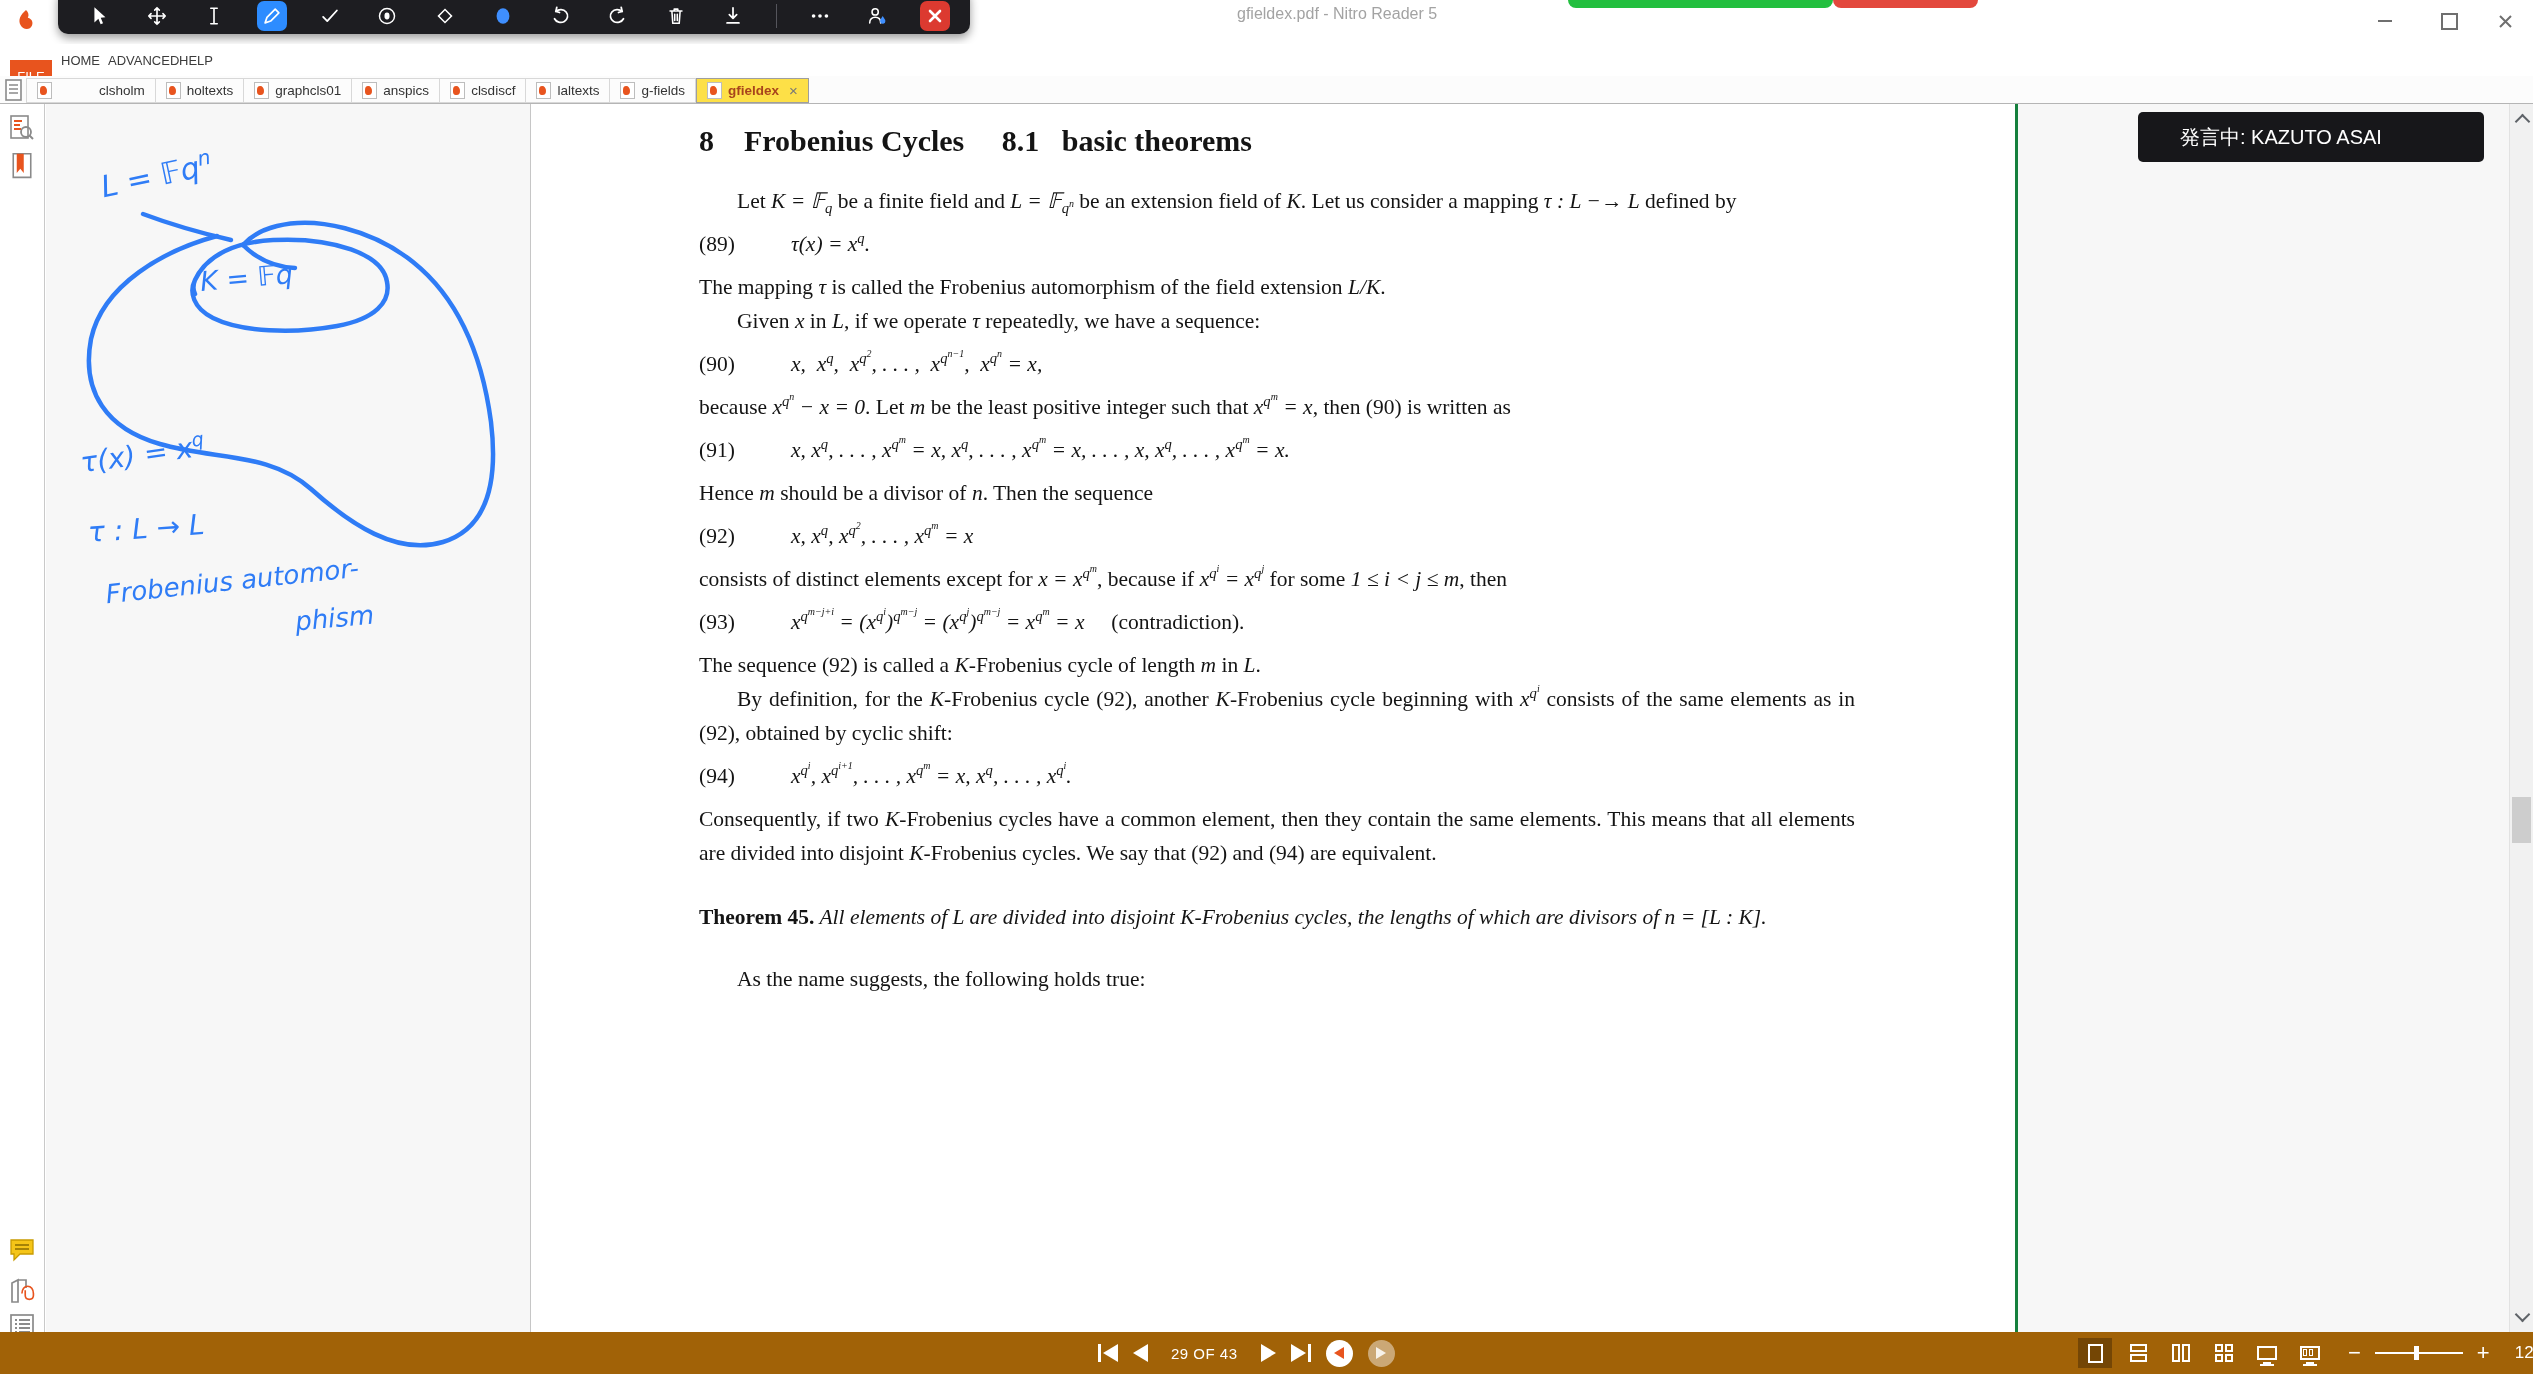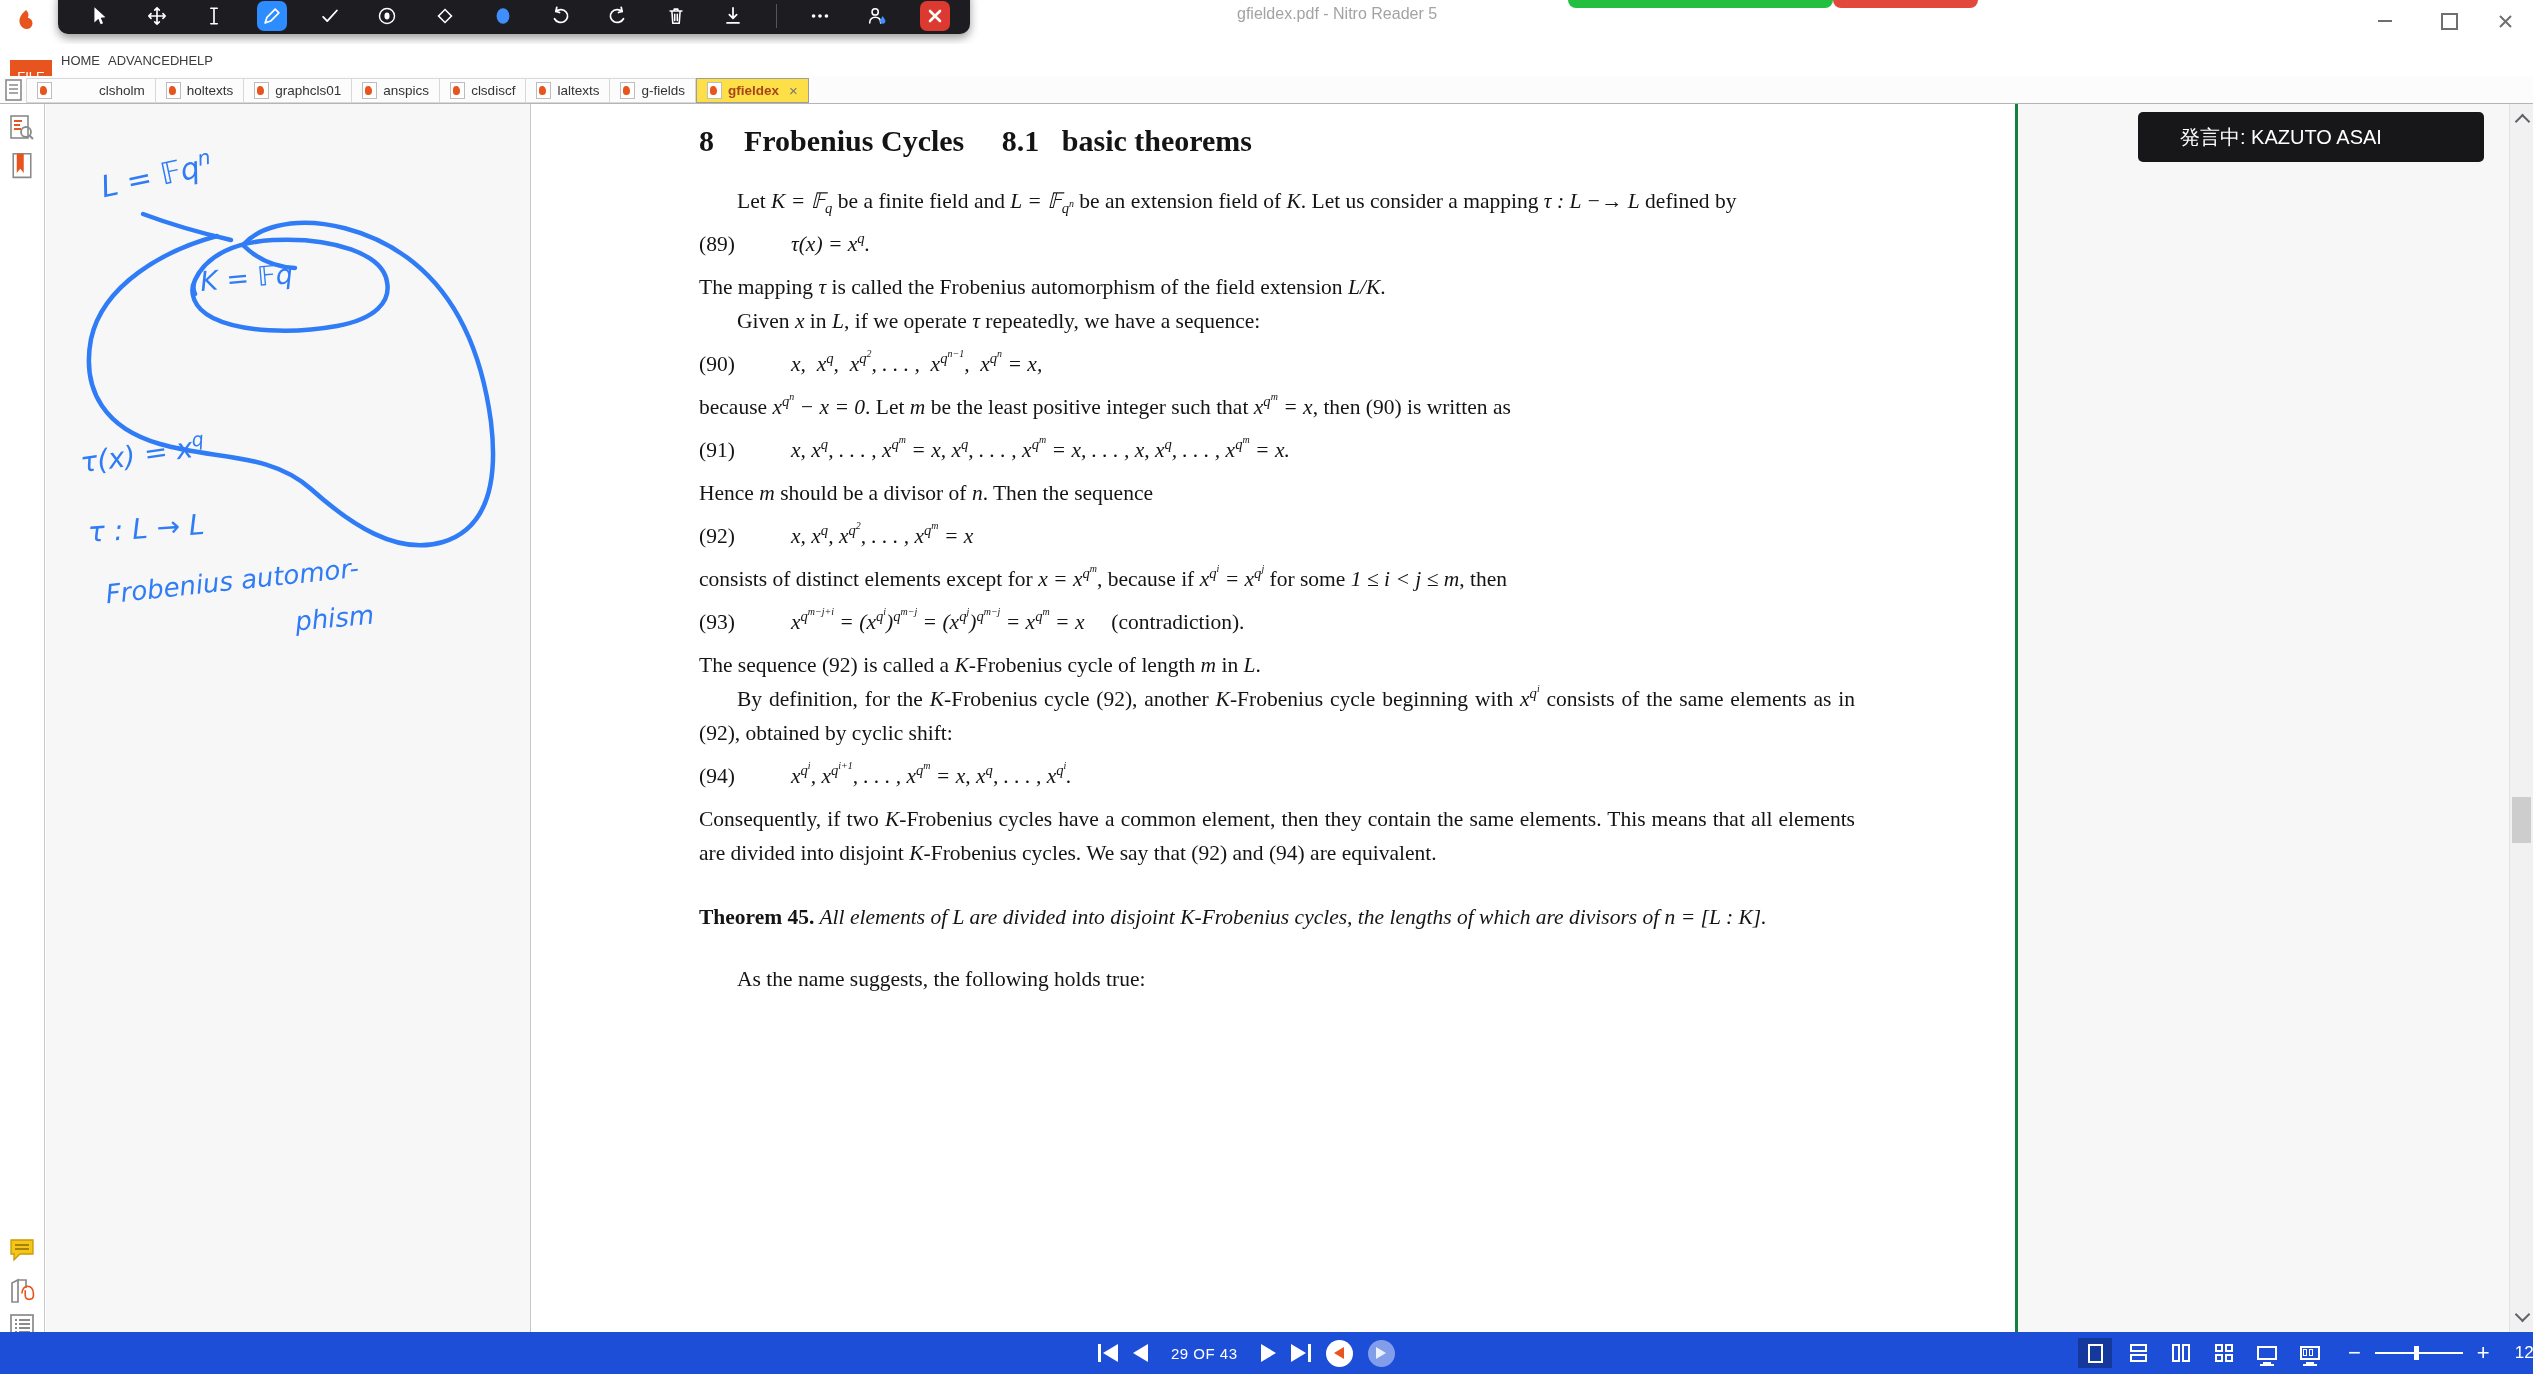--- a/index.html
+++ b/index.html
@@ -89,21 +89,21 @@
 
   
   .scroll{position:absolute;right:0;top:104px;width:24px;height:1228px;background:#f1f1f1;
           border-left:1px solid #e2e2e2;box-sizing:border-box;}
   .chev{position:absolute;left:7px;width:9px;height:9px;border-left:2px solid #5f6368;border-top:2px solid #5f6368;}
   .chev-up{top:12px;transform:rotate(45deg);}
   .chev-dn{bottom:12px;transform:rotate(225deg);}
   .thumb{position:absolute;left:2px;top:693px;width:19px;height:46px;background:#cdcdcd;}
 
   
-  .statusbar{position:absolute;left:0;bottom:0;width:100%;height:42px;background:#1d4ed8;color:#fff;}
+  .statusbar{position:absolute;left:0;bottom:0;width:100%;height:42px;background:#a16207;color:#fff;}
   .nav{position:absolute;left:1098px;top:0;height:42px;display:flex;align-items:center;gap:15px;}
   .tri-l{width:0;height:0;border-top:9px solid transparent;border-bottom:9px solid transparent;border-right:15px solid #fff;}
   .tri-r{width:0;height:0;border-top:9px solid transparent;border-bottom:9px solid transparent;border-left:15px solid #fff;}
   .navbtn{display:flex;align-items:center;gap:2px;}
   .nav-bar{width:3px;height:18px;background:#fff;}
   .page-label{font-size:15px;letter-spacing:.5px;margin:0 8px;}
   .circ{width:27px;height:27px;border-radius:50%;background:#fff;display:flex;align-items:center;justify-content:center;}
   .circ .tri-l{border-right:10px solid #E8541E;border-top-width:6px;border-bottom-width:6px;}
   .circ-dim{background:rgba(255,255,255,.45);}
   .circ-dim .tri-r{border-left:10px solid rgba(255,255,255,.85);border-top-width:6px;border-bottom-width:6px;}

